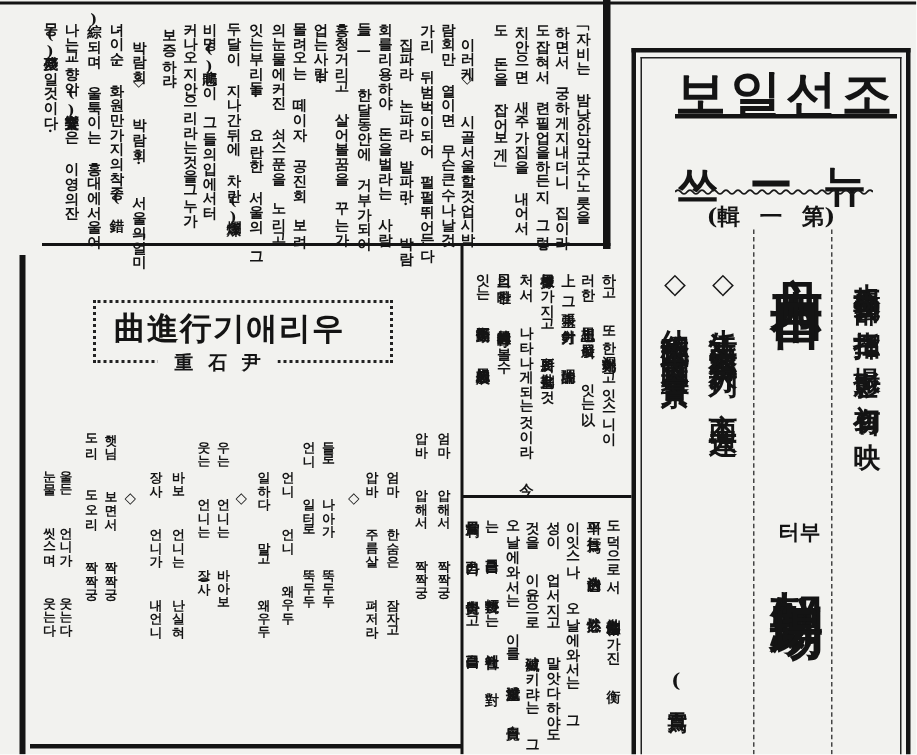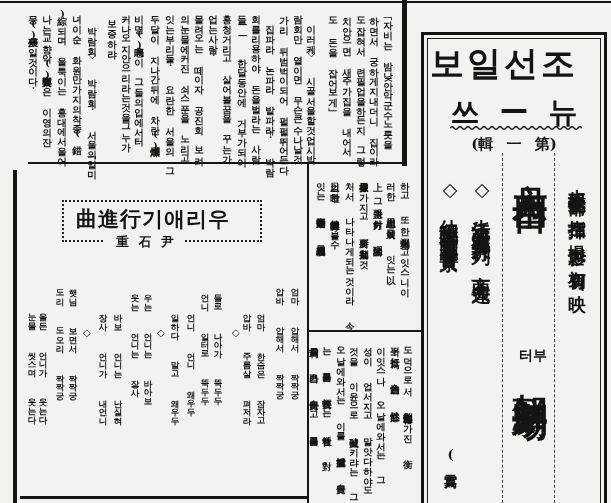--- a/index.html
+++ b/index.html
@@ -48,23 +48,23 @@
   }
   .mast-outer {
     position: absolute; box-sizing: border-box;
     border: 3px solid #141414; border-bottom: none;
   }
   .mast-inner {
     position: absolute; box-sizing: border-box;
     border: 1.5px solid #222; border-bottom: none;
   }
   .mast-title1 {
-    position: absolute; text-align: left; white-space: nowrap;
-    font-family: "DejaVu Sans", sans-serif; font-weight: bold;
-    font-size: 34px; letter-spacing: 3px; line-height: 38px;
+    position: absolute; text-align: right; white-space: nowrap;
+    font-family: "DejaVu Sans", sans-serif; font-weight: bold;
+    font-size: 34px; letter-spacing: 3px; line-height: 38px; text-decoration: underline;
   }
   .mast-title2 {
     position: absolute; text-align: center; white-space: nowrap;
     font-family: "DejaVu Sans", sans-serif; font-weight: bold;
     font-size: 29px; letter-spacing: 20px; padding-left: 20px;
     line-height: 32px; box-sizing: border-box;
   }
   .mast-edition {
     position: absolute; text-align: center; white-space: nowrap;
     font-weight: bold; font-size: 15px; word-spacing: 8px; line-height: 18px;
@@ -171,21 +171,21 @@
     <div class="v poem-col" style="left:37.5px;top:117px;">도리 도오리 짝짝궁</div>
     <div class="v poem-col" style="left:20.5px;top:141px;">울든 언니가 웃는다</div>
     <div class="v poem-col" style="left:9.5px;top:141px;">눈물 씻스며 웃는다</div>
   </div>
 
   <div class="box" style="left:421px;top:32px;width:190px;height:471px;">
     <div class="mast-outer" style="left:0;top:0;width:186px;height:480px;"></div>
     <div class="mast-inner" style="left:6px;top:6px;width:174px;height:480px;"></div>
 
     <div class="mast-title1" style="left:9px;top:12px;width:168px;">보일선조</div>
-    <div class="mast-title2" style="left:9px;top:64px;width:168px;">쓰ー뉴</div>
+    <div class="mast-title2" style="left:9px;top:75px;width:168px;">쓰ー뉴</div>
     <svg style="position:absolute;left:29px;top:93px;" width="132" height="6" viewBox="0 0 132 6">
       <path d="M0,3 q2,-2.5 4,0 t4,0 t4,0 t4,0 t4,0 t4,0 t4,0 t4,0 t4,0 t4,0 t4,0 t4,0 t4,0 t4,0 t4,0 t4,0 t4,0 t4,0 t4,0 t4,0 t4,0 t4,0 t4,0 t4,0 t4,0 t4,0 t4,0 t4,0 t4,0 t4,0 t4,0 t4,0 t4,0" fill="none" stroke="#1a1a1a" stroke-width="1.3"></path>
     </svg>
     <div class="mast-edition" style="left:9px;top:103px;width:168px;">(輯 一 第)</div>
 
     <div class="dash-divider" style="left:133px;top:121px;height:360px;"></div>
     <div class="dash-divider" style="left:81px;top:121px;height:360px;"></div>
 
     <div class="v mast-col-sm" style="left:145px;top:142px;">本報學藝部의指揮로撮影한初有의映</div>
     <div class="v mast-col-lg" style="left:89px;top:124px;">六月十四日</div>

